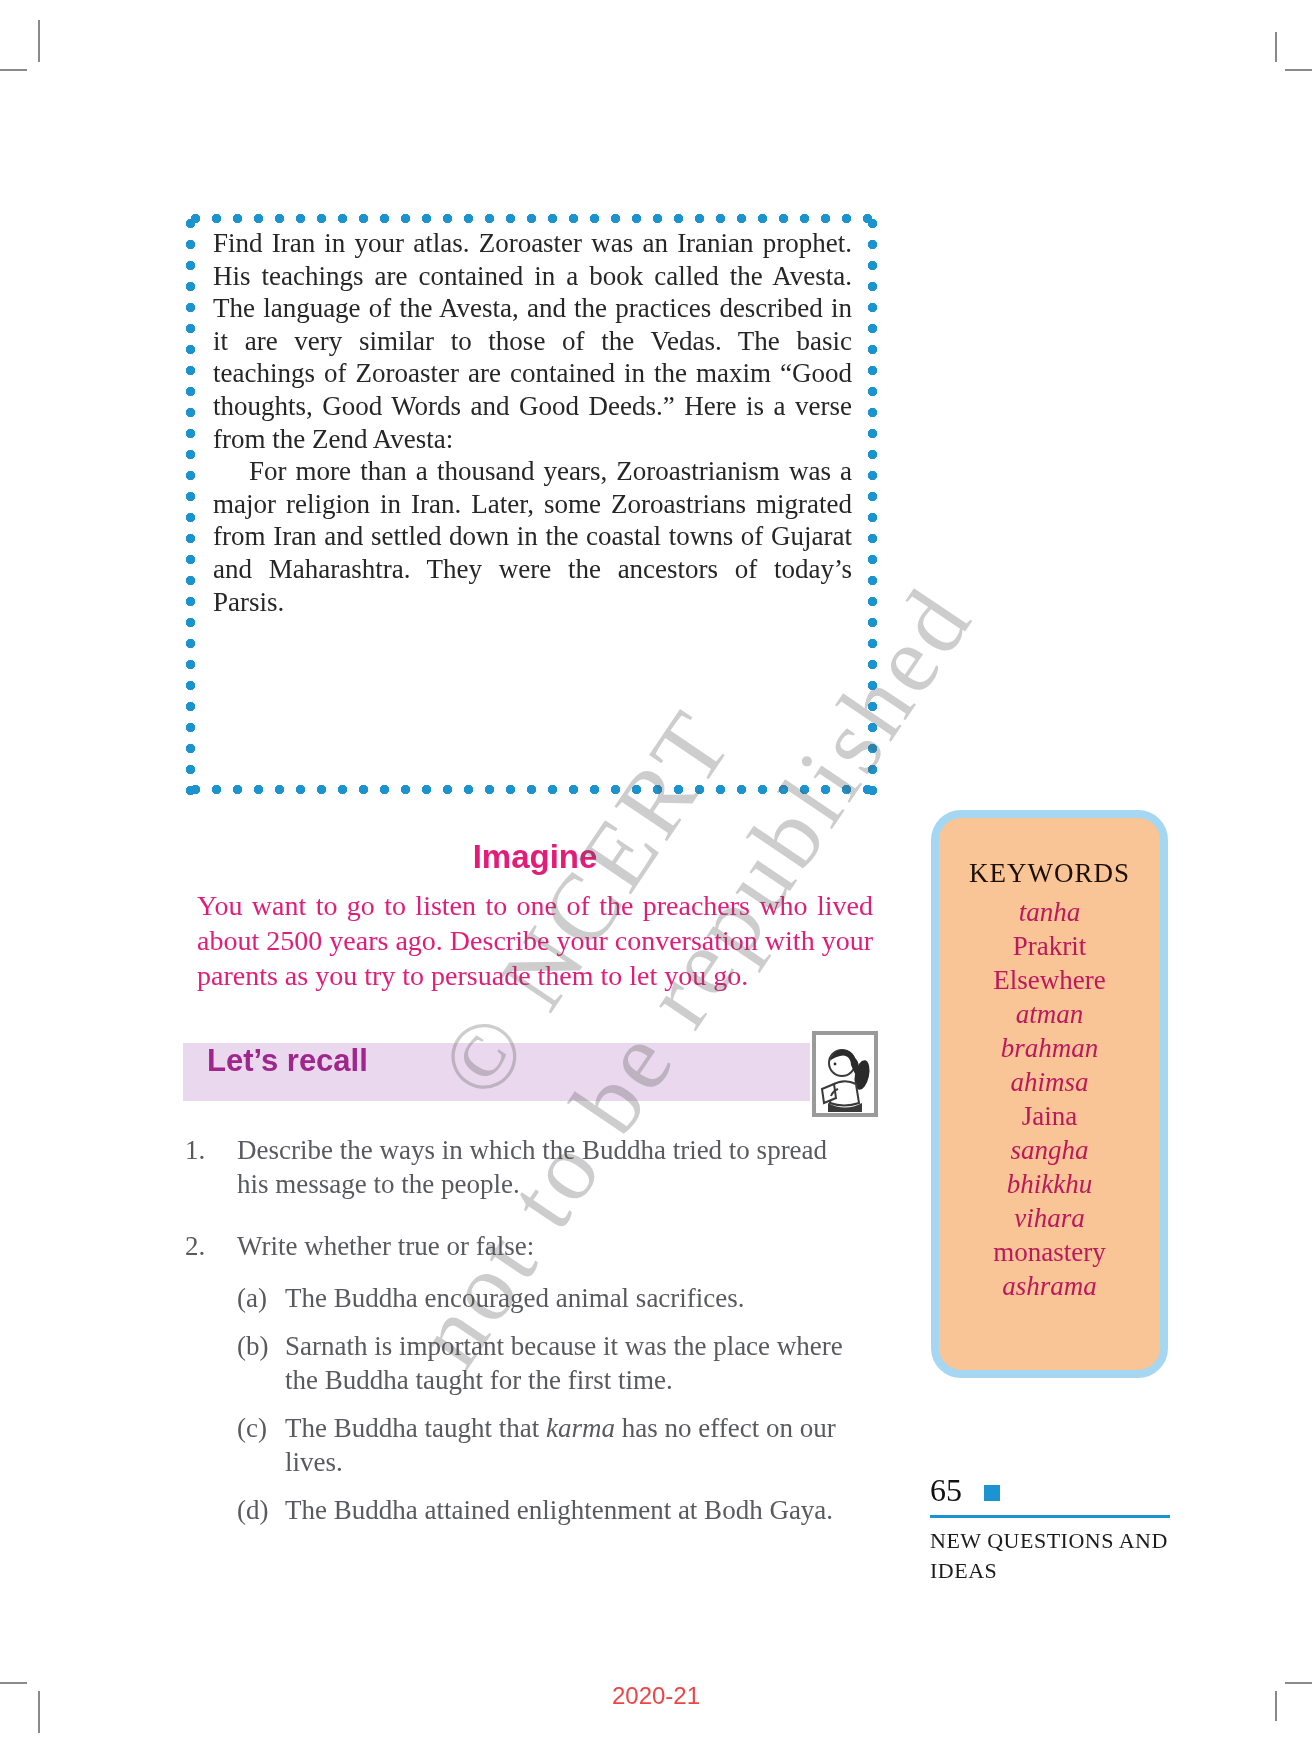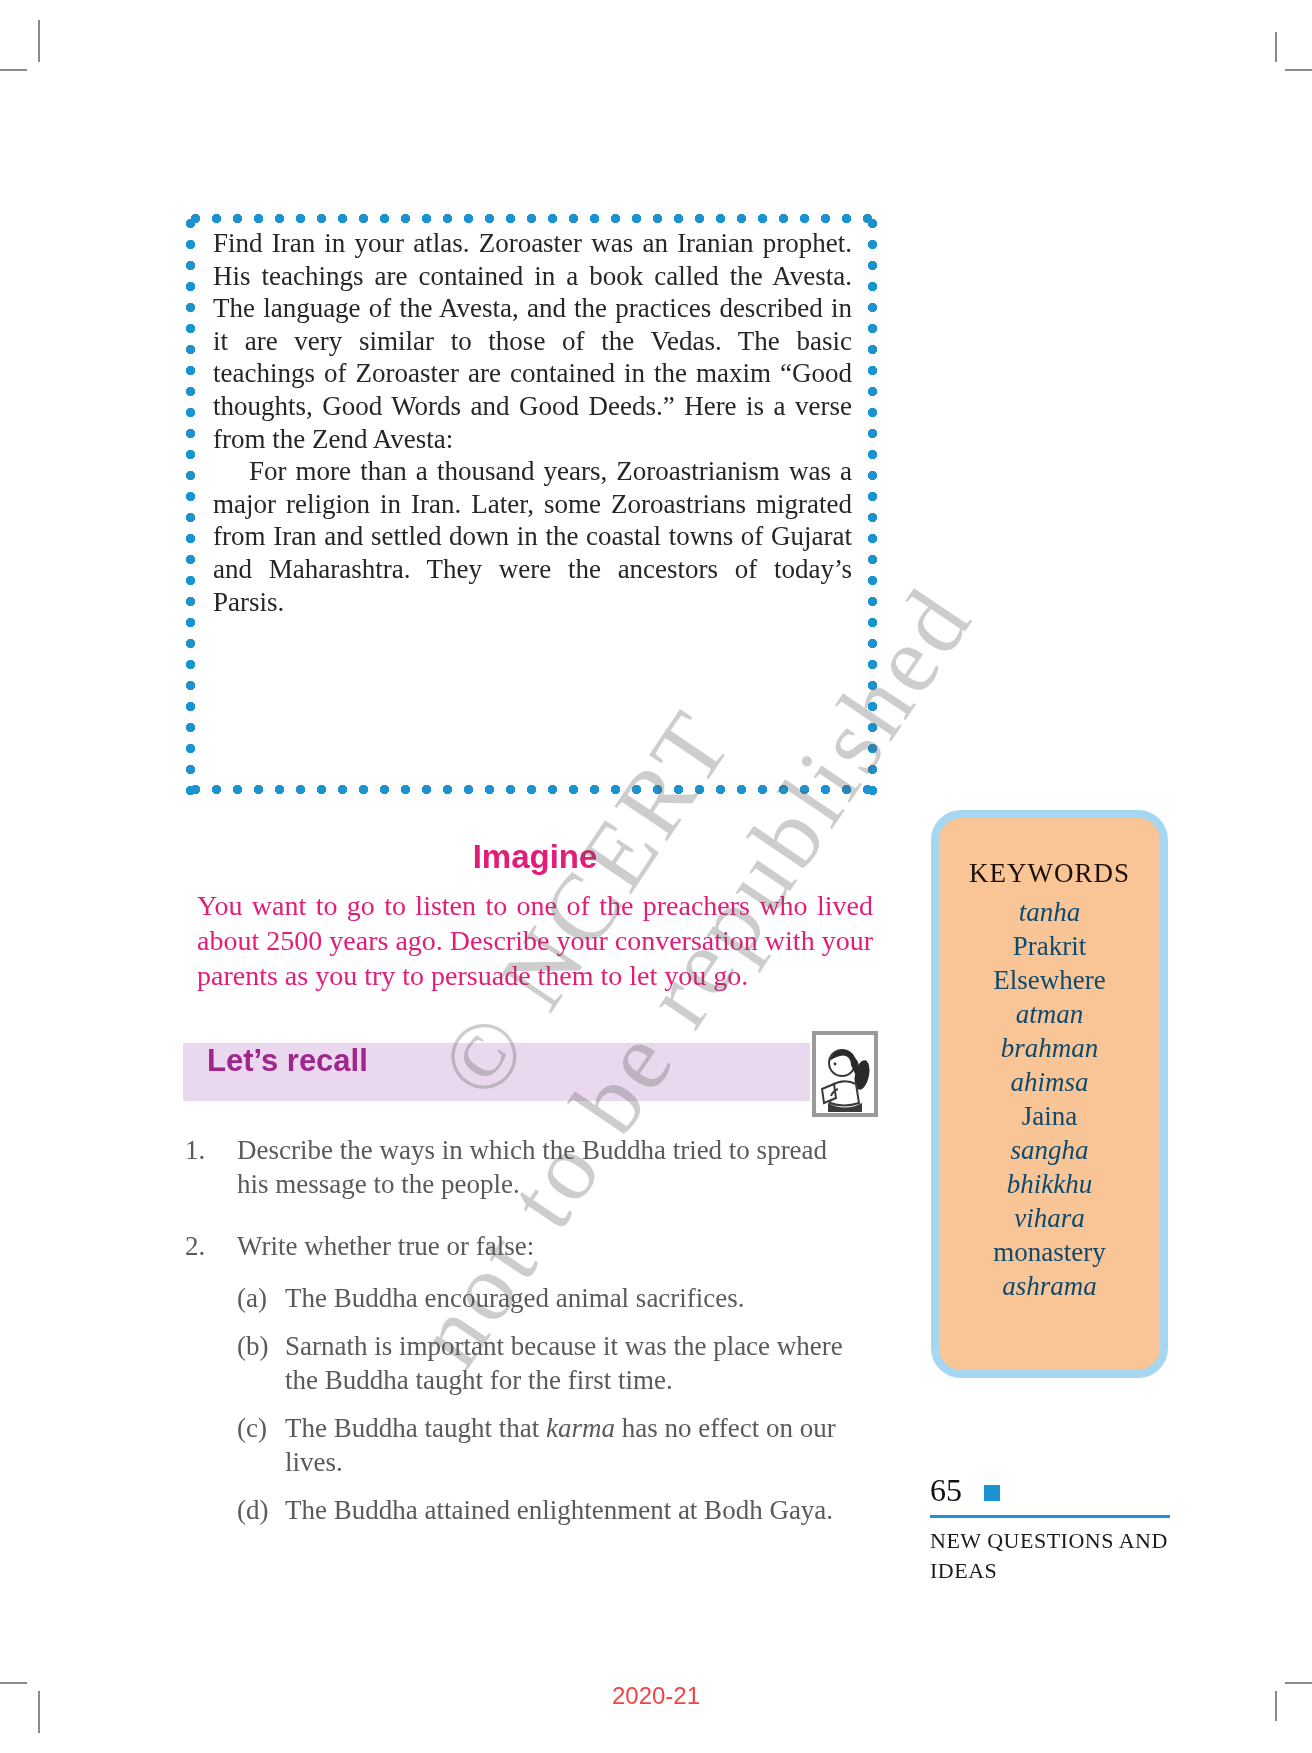--- a/index.html
+++ b/index.html
@@ -89,21 +89,21 @@
   .keywords{
     position:absolute;left:931px;top:810px;width:237px;height:568px;
     box-sizing:border-box;background:var(--peach);
     border:8px solid var(--sky-border);border-radius:30px;
     text-align:center;z-index:2;padding-top:40px;
   }
   .keywords h3{
     margin:0 0 6px 0;font-weight:normal;font-size:27px;color:#1c1006;
     letter-spacing:1px;
   }
-  .kw{font-size:27px;line-height:34px;color:#0c4a6e;}
+  .kw{font-size:27px;line-height:34px;color:#be185d;}
 
   
   .footer{position:absolute;left:930px;top:1472px;width:240px;z-index:2;}
   .folio{display:flex;align-items:center;}
   .folio .num{font-size:32px;color:#111;}
   .folio .sq{width:16px;height:16px;background:var(--accent-blue);margin-left:22px;margin-top:4px;}
   .footer .rule{height:3px;background:var(--accent-blue);margin-top:6px;}
   .footer .chapter{
     margin-top:8px;font-size:22px;color:#1b1b1b;letter-spacing:0.5px;line-height:30px;
   }

